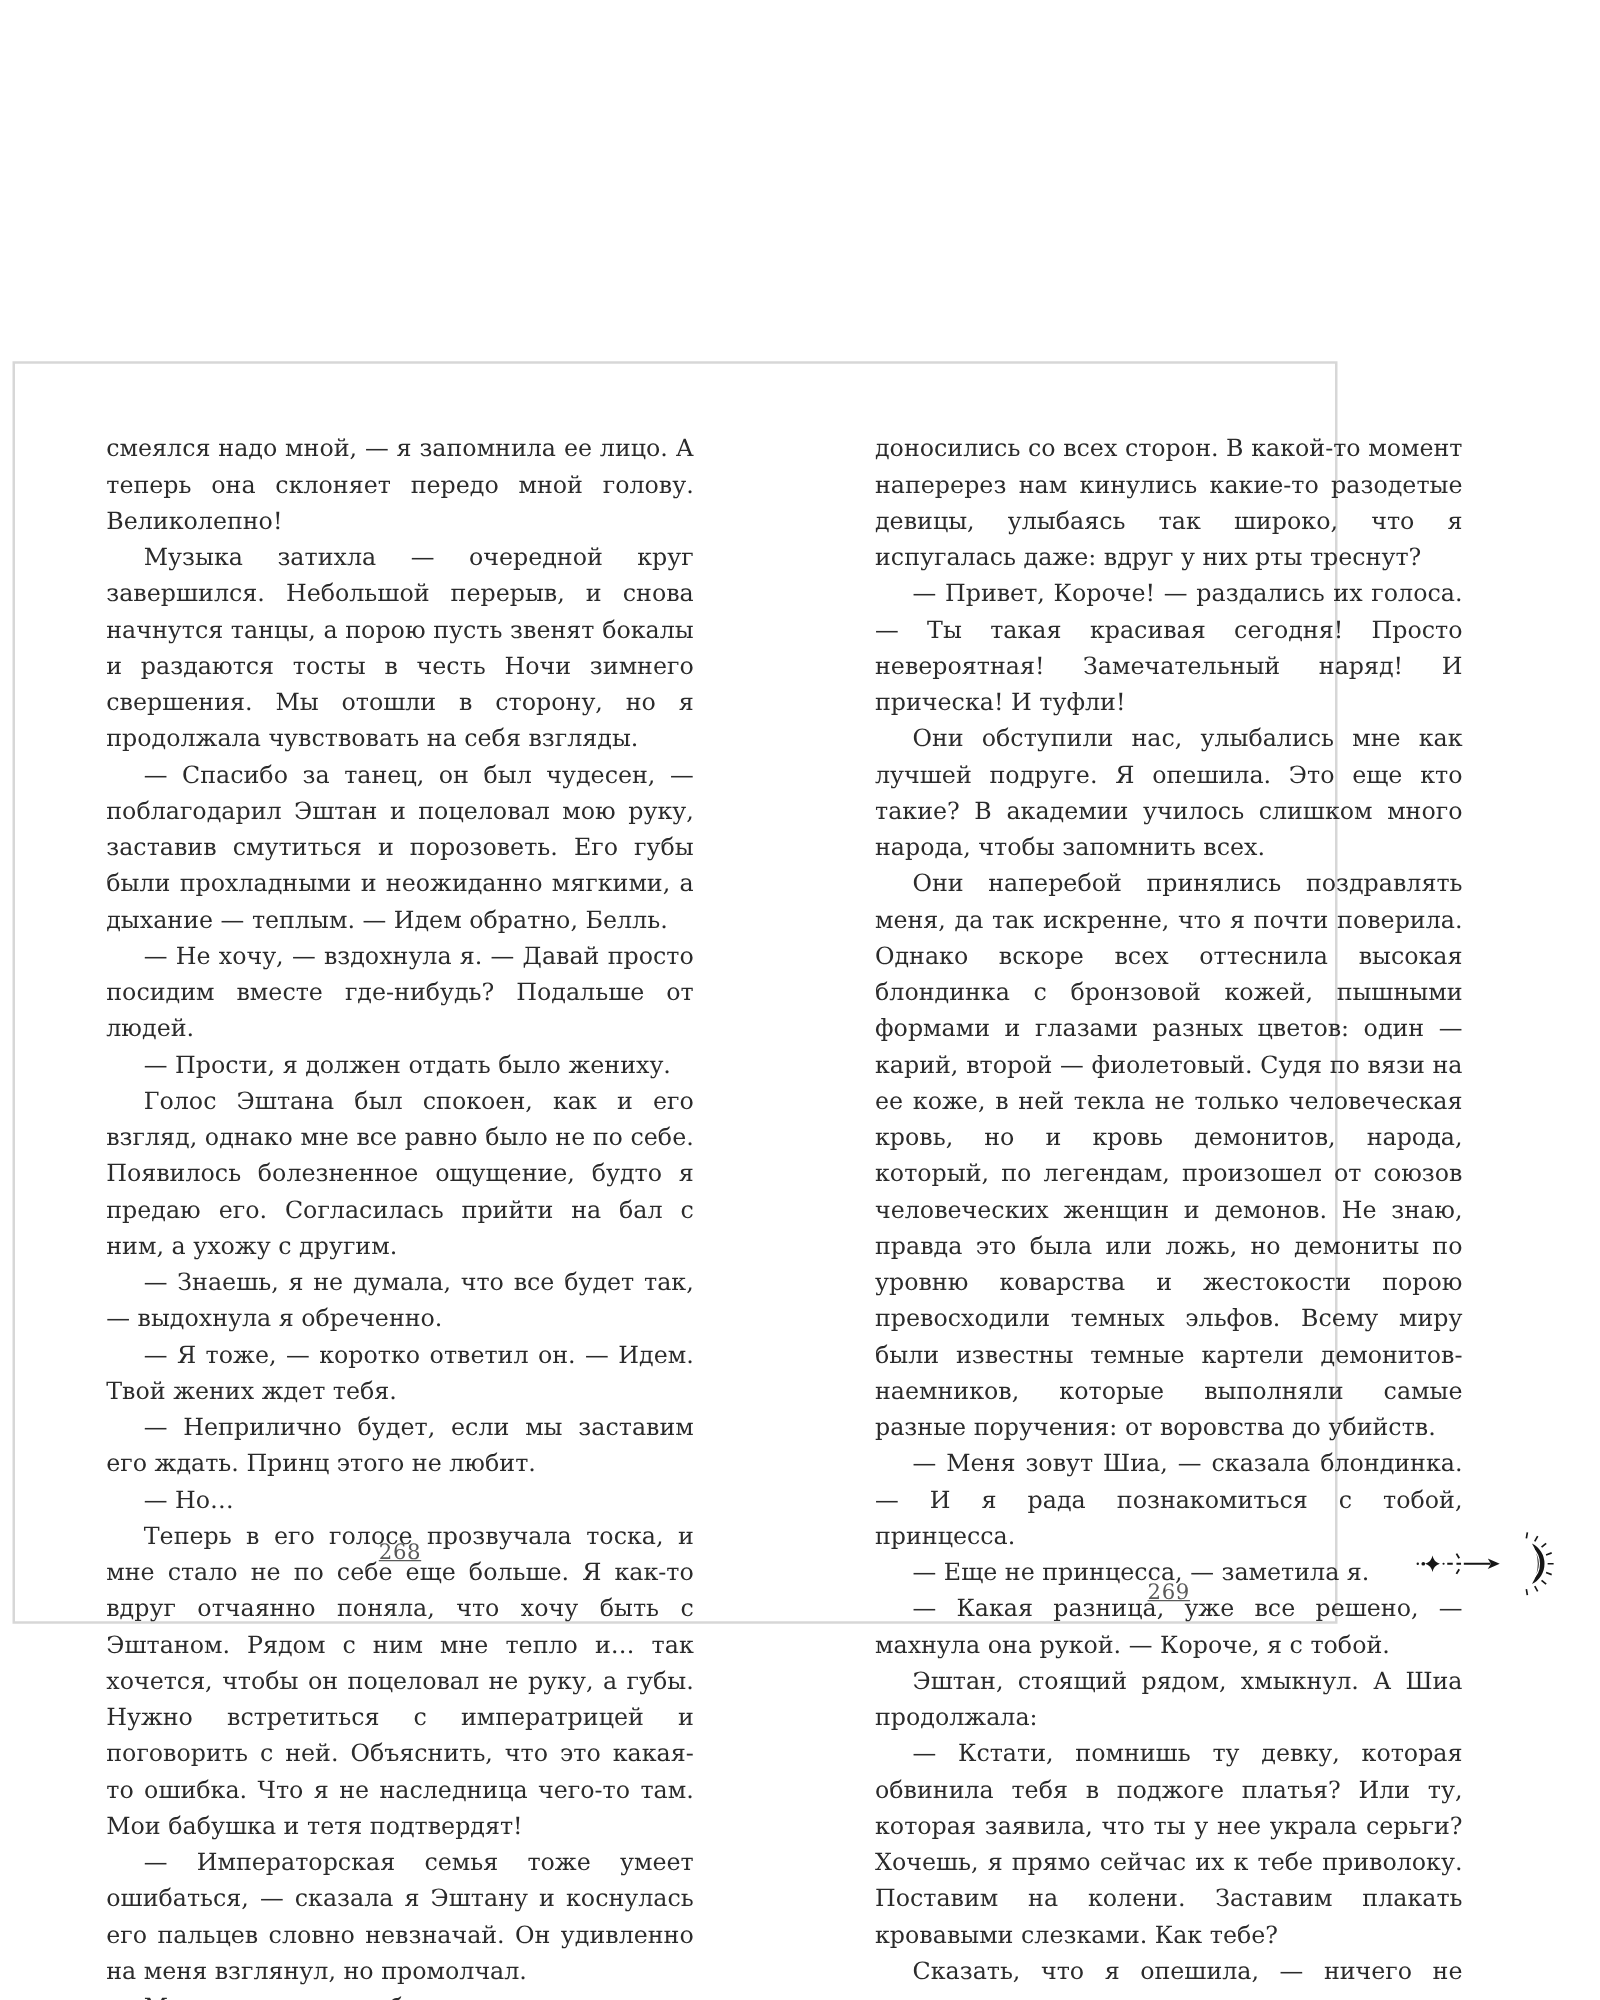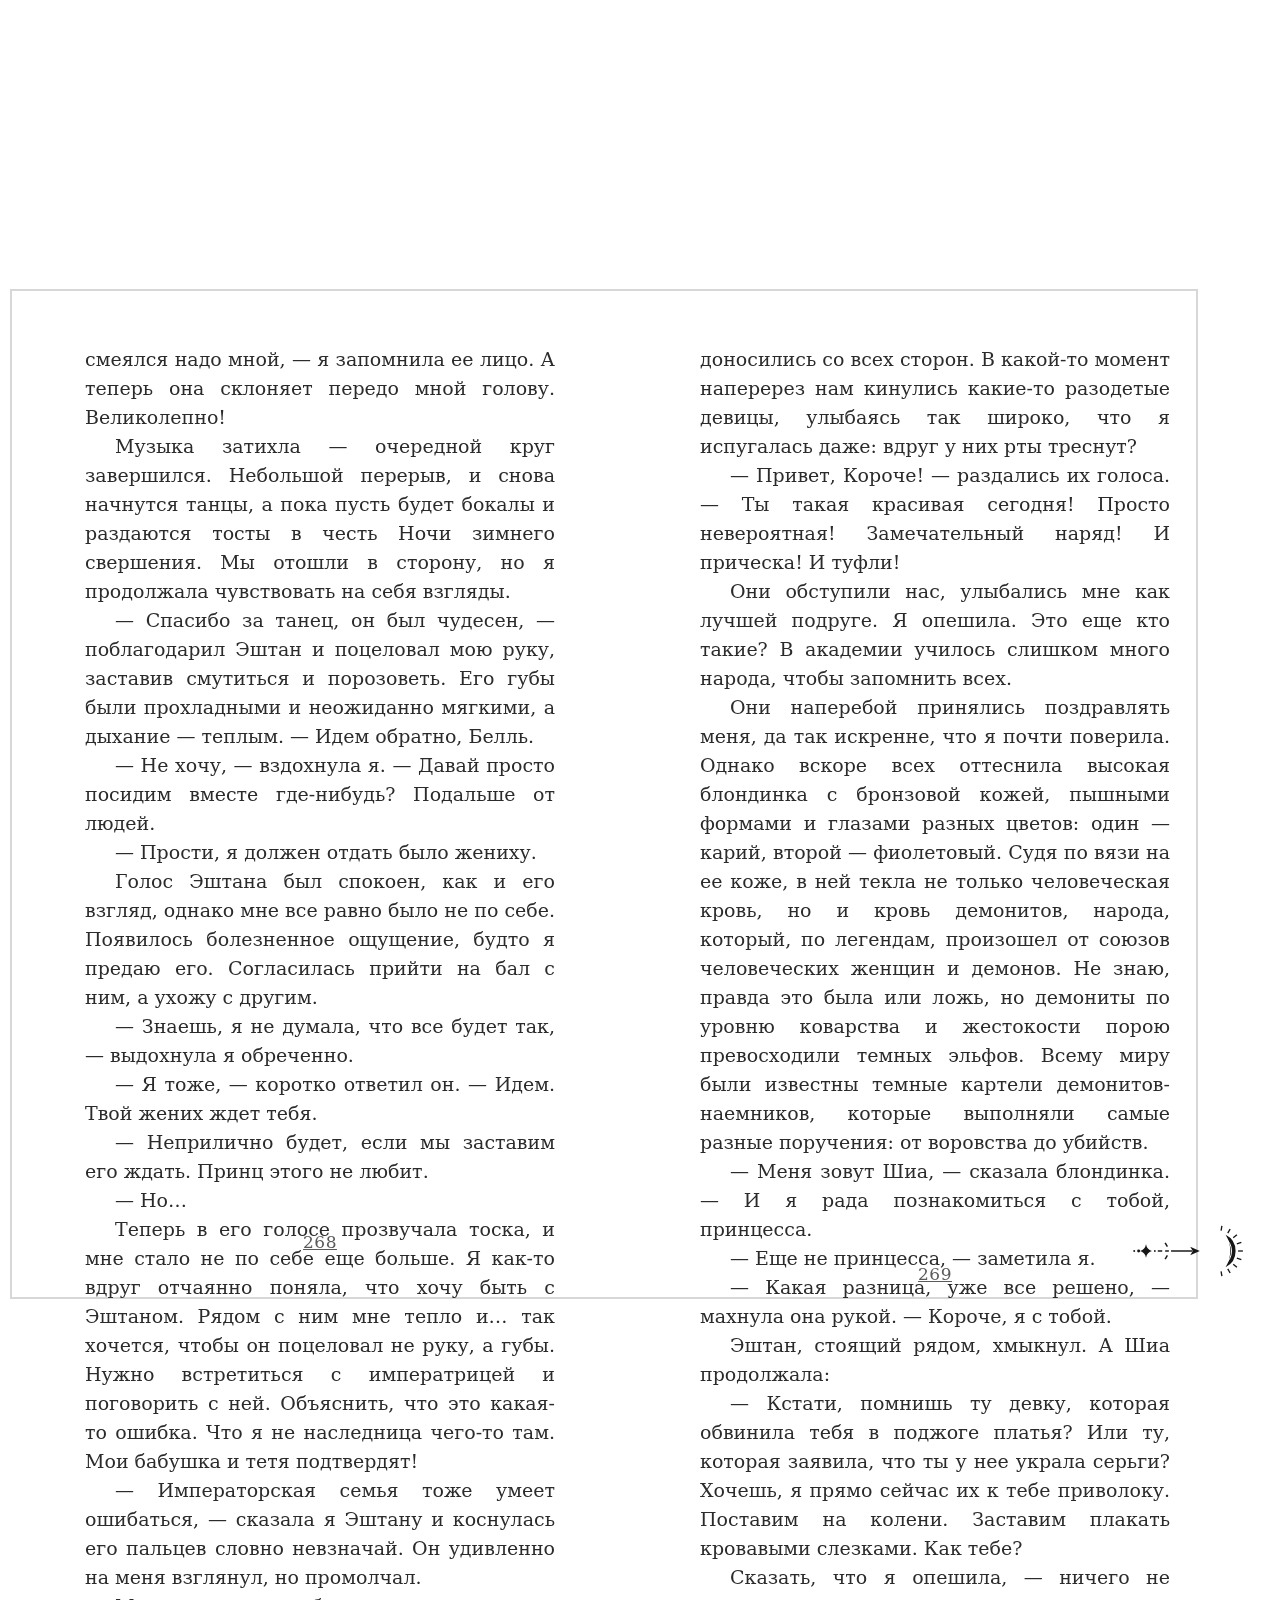--- a/index.html
+++ b/index.html
@@ -5,21 +5,21 @@
   html, body { margin: 0; padding: 0; }
   body {
     width: 1280px; height: 1600px;
     background: #ffffff;
     position: relative;
     font-family: "DejaVu Serif", "Liberation Serif", serif;
   }
   .spread {
     position: absolute;
     left: 10px; top: 289px;
-    width: 1188px; height: 1010px;
+    width: 1060px; height: 1010px;
     border: 2px solid #d7d7d7;
     background: #ffffff;
     box-sizing: border-box;
   }
   .col {
     position: absolute;
     top: 54px;
     width: 470px;
     color: #2b2b2b;
     font-size: 19px;
@@ -51,21 +51,21 @@
   .moon-deco .stroke { stroke: #161616; fill: none; }
   .moon-deco .fill   { fill: #161616; stroke: none; }
 </style>
 </head>
 <body>
 
 <div class="spread">
 
   <div class="col col-left">
     <p class="para no-indent">смеялся надо мной, — я запомнила ее лицо. А теперь она склоняет передо мной голову. Великолепно!</p>
-    <p class="para">Музыка затихла — очередной круг завершился. Небольшой перерыв, и снова начнутся танцы, а пока пусть будет бокалы и раздаются тосты в честь Ночи зимнего свершения. Мы отошли в сторону, но я продолжала чувствовать на себя взгляды.</p>
+    <p class="para">Музыка затихла — очередной круг завершился. Небольшой перерыв, и снова начнутся танцы, а порою пусть звенят бокалы и раздаются тосты в честь Ночи зимнего свершения. Мы отошли в сторону, но я продолжала чувствовать на себя взгляды.</p>
     <p class="para">— Спасибо за танец, он был чудесен, — поблагодарил Эштан и поцеловал мою руку, заставив смутиться и порозоветь. Его губы были прохладными и неожиданно мягкими, а дыхание — теплым. — Идем обратно, Белль.</p>
     <p class="para">— Не хочу, — вздохнула я. — Давай просто посидим вместе где-нибудь? Подальше от людей.</p>
     <p class="para">— Прости, я должен отдать было жениху.</p>
     <p class="para">Голос Эштана был спокоен, как и его взгляд, однако мне все равно было не по себе. Появилось болезненное ощущение, будто я предаю его. Согласилась прийти на бал с ним, а ухожу с другим.</p>
     <p class="para">— Знаешь, я не думала, что все будет так, — выдохнула я обреченно.</p>
     <p class="para">— Я тоже, — коротко ответил он. — Идем. Твой жених ждет тебя.</p>
     <p class="para">— Неприлично будет, если мы заставим его ждать. Принц этого не любит.</p>
     <p class="para">— Но…</p>
     <p class="para">Теперь в его голосе прозвучала тоска, и мне стало не по себе еще больше. Я как-то вдруг отчаянно поняла, что хочу быть с Эштаном. Рядом с ним мне тепло и… так хочется, чтобы он поцеловал не руку, а губы. Нужно встретиться с императрицей и поговорить с ней. Объяснить, что это какая-то ошибка. Что я не наследница чего-то там. Мои бабушка и тетя подтвердят!</p>
     <p class="para">— Императорская семья тоже умеет ошибаться, — сказала я Эштану и коснулась его пальцев словно невзначай. Он удивленно на меня взглянул, но промолчал.</p>

